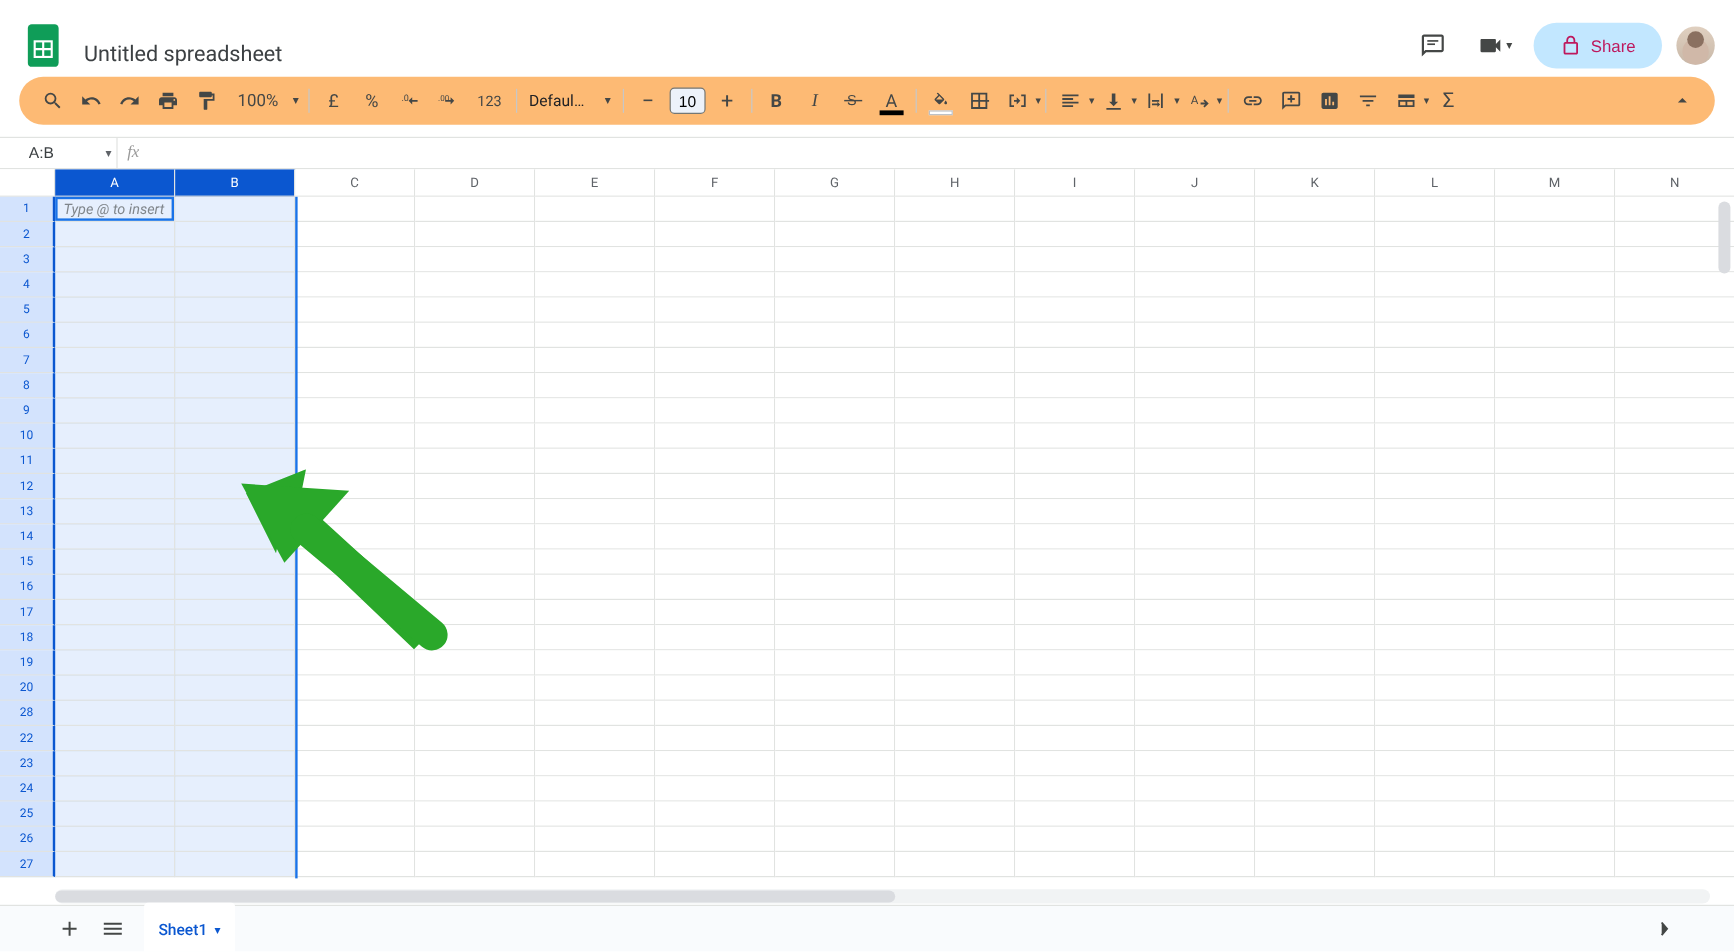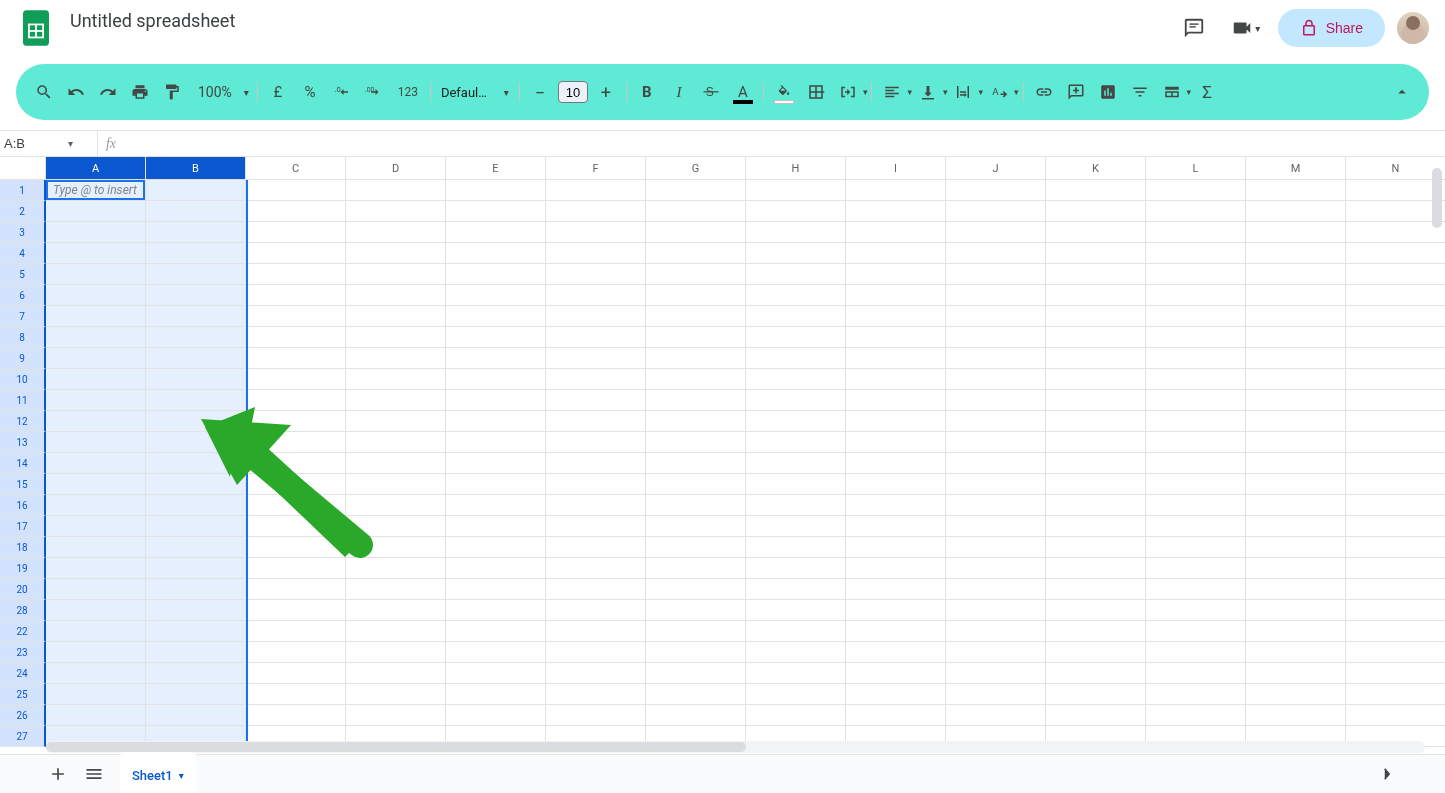--- a/index.html
+++ b/index.html
@@ -1,57 +1,57 @@
 <!DOCTYPE html>
 <html><head>
 <meta charset="utf-8">
 <style>
 * { margin: 0; padding: 0; box-sizing: border-box; }
 body { font-family: 'Google Sans', Roboto, Arial, sans-serif; font-size: 13px; color: #202124; background: #fff; overflow: hidden; width: 1445px; height: 793px; position: relative; }
 
 
-.header { display: flex; align-items: flex-start; padding: 8px 16px 0 16px; height: 58px; }
+.header { display: flex; align-items: flex-end; padding: 8px 16px 0 16px; height: 58px; }
 .logo { width: 40px; height: 40px; display: flex; align-items: center; justify-content: center; margin-right: 8px; }
 .logo svg { width: 26px; height: 36px; }
 .title-area { flex: 1; }
 .doc-title { font-size: 18px; color: #3c4043; padding: 2px 6px; }
 .menus { display: flex; gap: 2px; margin-top: 2px; }
 .menu-item { padding: 4px 8px; font-size: 14px; color: #202124; border-radius: 4px; cursor: pointer; }
 .header-right { display: flex; align-items: center; gap: 12px; }
 .hr-icon { width: 40px; height: 40px; display: flex; align-items: center; justify-content: center; border-radius: 50%; cursor: pointer; color: #444746; }
 .hr-icon svg { width: 22px; height: 22px; }
 .meet-btn { display: flex; align-items: center; gap: 2px; }
 .share-btn { display: flex; align-items: center; gap: 8px; background: #c2e7ff; color: #be185d; border: none; border-radius: 40px; padding: 10px 22px; font-size: 14px; font-weight: 500; cursor: pointer; }
 .share-btn svg { width: 18px; height: 18px; }
 .avatar { width: 32px; height: 32px; border-radius: 50%; background: linear-gradient(#e0d0c0, #c8b8a8); overflow: hidden; position: relative; }
 .avatar::after{content:"";position:absolute;width:14px;height:14px;background:#8a7060;border-radius:50%;top:4px;left:9px;box-shadow:0 10px 0 4px #d0b8a8;}
 
 
 .toolbar-wrap { padding: 6px 16px 10px 16px; }
-.toolbar { background: #5eead4; border-radius: 40px; padding: 4px 12px; display: flex; align-items: center; height: 56px; }
+.toolbar { background: #fdba74; border-radius: 40px; padding: 4px 12px; display: flex; align-items: center; height: 40px; }
 .tb-btn { width: 30px; height: 28px; display: flex; align-items: center; justify-content: center; color: #444746; border-radius: 4px; cursor: pointer; margin: 0 1px;}
 .tb-sep { width: 1px; height: 20px; background: #c7c7c7; margin: 0 4px; }
 .tb-text { padding: 0 6px; font-size: 14px; color: #444746; cursor: pointer; display:flex; align-items:center; gap:4px;}
 .zoom-box { display: flex; align-items: center; gap: 6px; padding: 0 4px; }
 .font-sel { display:flex; align-items:center; gap:4px; padding: 0 6px; min-width:80px; justify-content:space-between;}
 .fs-dd{color:#444746;}
 .font-size-ctrl { display: flex; align-items: center; gap: 2px; }
 .fs-input { width: 30px; height: 22px; text-align: center; border: 1.5px solid #747775; border-radius: 4px; font-size: 13px; background:#edf2fa; }
 .tb-drop { display: flex; align-items: center; }
 .tb-drop .arrow { font-size: 9px; margin-left: -1px; color:#444746;}
 .spacer { flex: 1; }
 .collapse-btn { width: 30px; height: 28px; display:flex;align-items:center;justify-content:center;color:#444746;cursor:pointer;}
 .text-color-btn{position:relative;}
 .text-underline{position:absolute;bottom:2px;left:5px;right:5px;height:4px;background:#000;}
 .fill-color-btn{position:relative;}
 .fill-underline{position:absolute;bottom:2px;left:5px;right:5px;height:4px;background:#fff;border:1px solid #bdc1c6;}
 
 
 .fx-row { display: flex; align-items: center; border-bottom: 1px solid #e1e3e1; border-top: 1px solid #e1e3e1; height: 27px; }
-.name-box-wrap{display:flex;align-items:center;width:98px;border-right:1px solid #e1e3e1;height:100%;padding:0 0;}
+.name-box-wrap{display:flex;align-items:center;width:98px;border-right:1px solid #e1e3e1;height:100%;padding:0 20px;}
 .name-box { border: none; width: 68px; font-size: 13px; color: #3c4043; background:transparent; padding-left:4px;}
 .nb-arrow{color:#5f6368;font-size:10px;}
 .fx-icon { width: 26px; display:flex; align-items:center; justify-content:center; font-style: italic; font-family: serif; color: #999; font-size: 14px; border-right:none;}
 .fx-input { flex: 1; border: none; height: 100%; padding: 0 6px; font-size: 13px; background:transparent;}
 
 
 .grid-area { position: relative; height: 595px; overflow: hidden; }
 .col-headers { display: flex; position: absolute; top: 0; left: 0; height: 23px; }
 .corner { width: 46px; height: 23px; background: #fff; border-right: 1px solid #e1e3e1; border-bottom: 1px solid #e1e3e1; }
 .col-h { width: 100px; height: 23px; display: flex; align-items: center; justify-content: center; font-size: 11px; color: #5f6368; background: #fff; border-right: 1px solid #e1e3e1; border-bottom: 1px solid #e1e3e1; }

